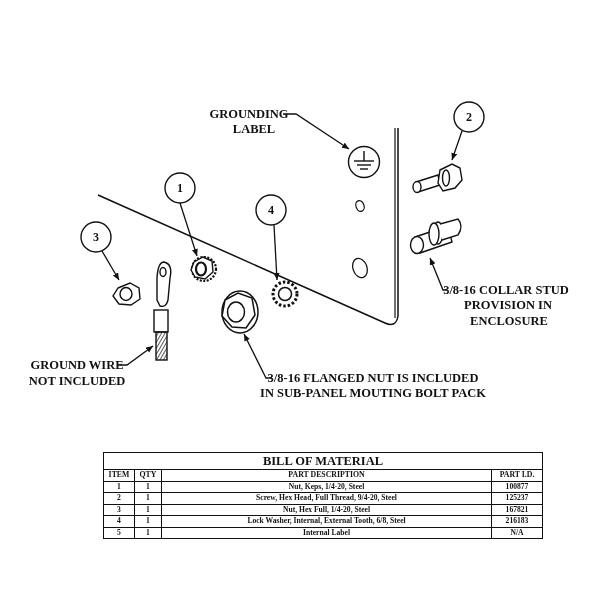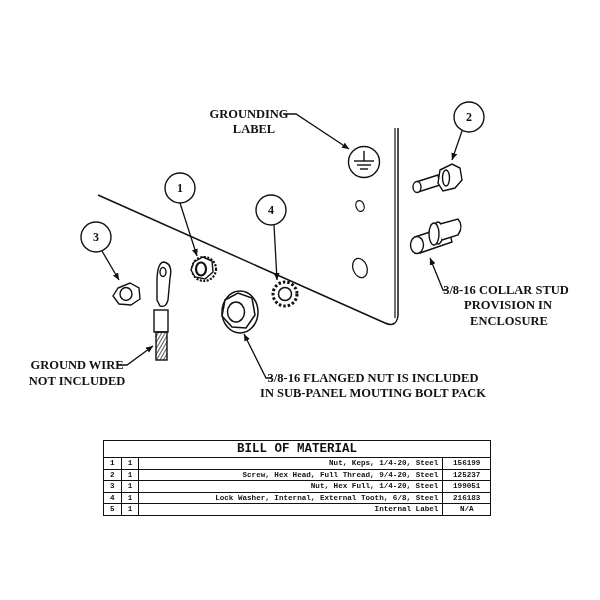--- a/index.html
+++ b/index.html
@@ -1,25 +1,25 @@
 <!DOCTYPE html>
 <html><head>
 <meta charset="utf-8">
 <style>
   html, body { margin:0; padding:0; background:#ffffff; }
   body { width:600px; height:600px; position:relative; overflow:hidden; font-family:"Liberation Serif", serif; }
   #drawing { position:absolute; left:0; top:0; width:600px; height:600px; }
   .lbl { font-family:"Liberation Serif", serif; font-weight:bold; font-size:12.5px; fill:#111; }
   .bubble-num { font-family:"Liberation Serif", serif; font-weight:bold; font-size:12px; fill:#111; }
-  .bom { position:absolute; left:103px; top:440px; width:388px; border:1.5px solid #111; border-collapse:collapse; font-family:Liberation Mono, monospace; font-weight:bold; color:#111; }
+  .bom { position:absolute; left:103px; top:452px; width:440px; border:1.5px solid #111; border-collapse:collapse; font-family:Liberation Serif, serif; font-weight:bold; color:#111; }
   .bom td, .bom th { border:1.2px solid #111; padding:0 4px; height:10.5px; line-height:10.5px; font-size:7.6px; }
   .bom .title { font-size:12.5px; height:16px; line-height:16px; text-align:center; }
   .bom th { text-align:center; font-size:7.8px; }
   .bom td.c { text-align:center; }
-  .bom td.l { text-align:right; }
+  .bom td.l { text-align:center; }
   .c-item { width:22px; } .c-qty { width:18px; } .c-pid { width:42px; }
 </style>
 </head>
 <body>
 
 <svg id="drawing" viewBox="0 0 600 600" xmlns="http://www.w3.org/2000/svg">
   <defs>
     <marker id="arr" markerWidth="8" markerHeight="8" refX="7" refY="3" orient="auto" markerUnits="userSpaceOnUse">
       <path d="M0,0 L7,3 L0,6 Z" fill="#111"></path>
     </marker>
@@ -130,36 +130,42 @@
     <text class="lbl" x="373" y="397" text-anchor="middle">IN SUB-PANEL MOUTING BOLT PACK</text>
   </g>
 </svg>
 
 <table class="bom">
   <tbody>
       <tr>
     <td class="title" colspan="4">BILL OF MATERIAL</td>
   </tr>
   <tr>
+    <th class="c-item">ITEM</th>
+    <th class="c-qty">QTY</th>
+    <th>PART DESCRIPTION</th>
+    <th class="c-pid">PART I.D.</th>
+  </tr>
+  <tr>
     <td class="c">1</td>
     <td class="c">1</td>
     <td class="l">Nut, Keps, 1/4-20, Steel</td>
-    <td class="c">156199</td>
+    <td class="c">100877</td>
   </tr>
   <tr>
     <td class="c">2</td>
     <td class="c">1</td>
     <td class="l">Screw, Hex Head, Full Thread, 9/4-20, Steel</td>
     <td class="c">125237</td>
   </tr>
   <tr>
     <td class="c">3</td>
     <td class="c">1</td>
     <td class="l">Nut, Hex Full, 1/4-20, Steel</td>
-    <td class="c">199051</td>
+    <td class="c">167821</td>
   </tr>
   <tr>
     <td class="c">4</td>
     <td class="c">1</td>
     <td class="l">Lock Washer, Internal, External Tooth, 6/8, Steel</td>
     <td class="c">216183</td>
   </tr>
   <tr>
     <td class="c">5</td>
     <td class="c">1</td>

